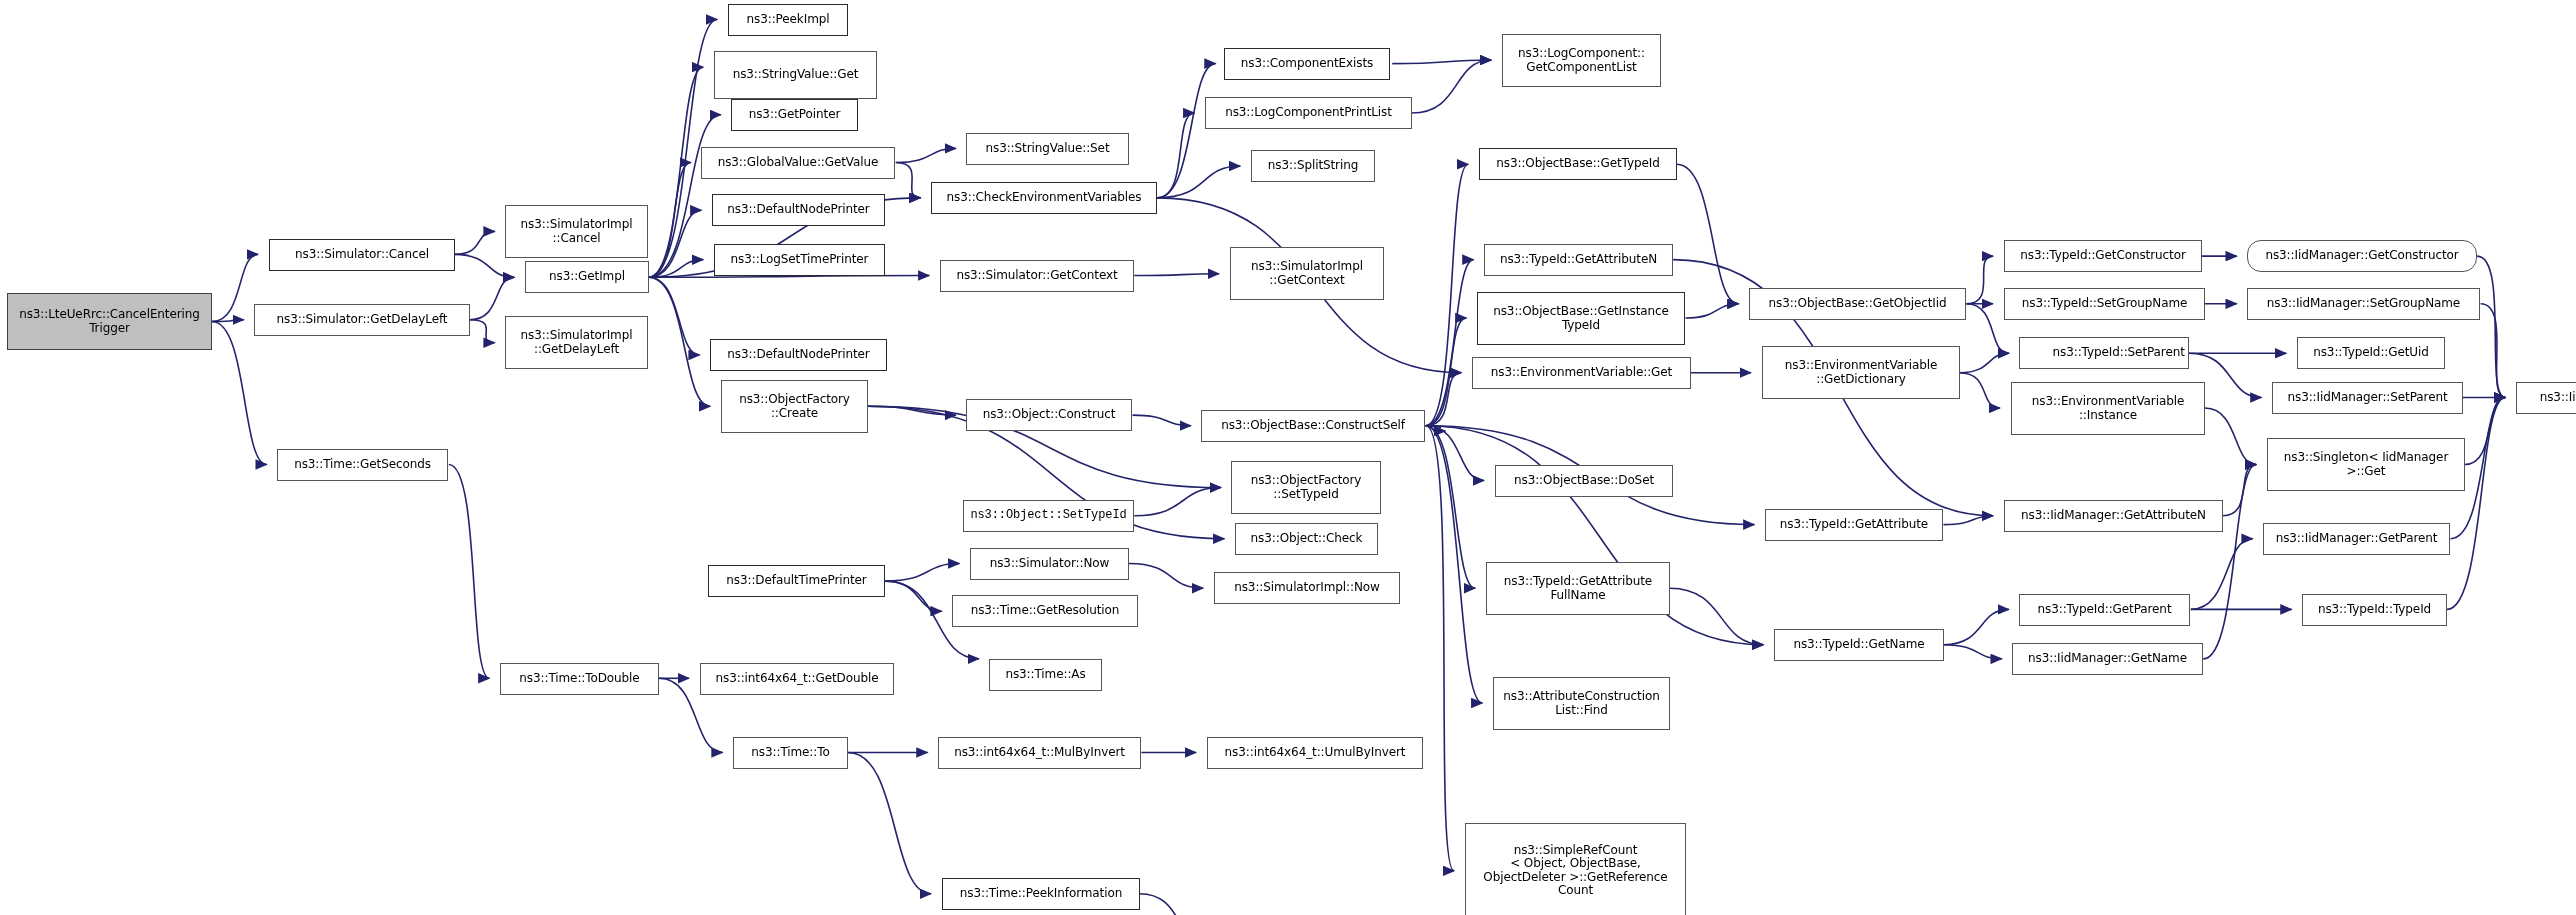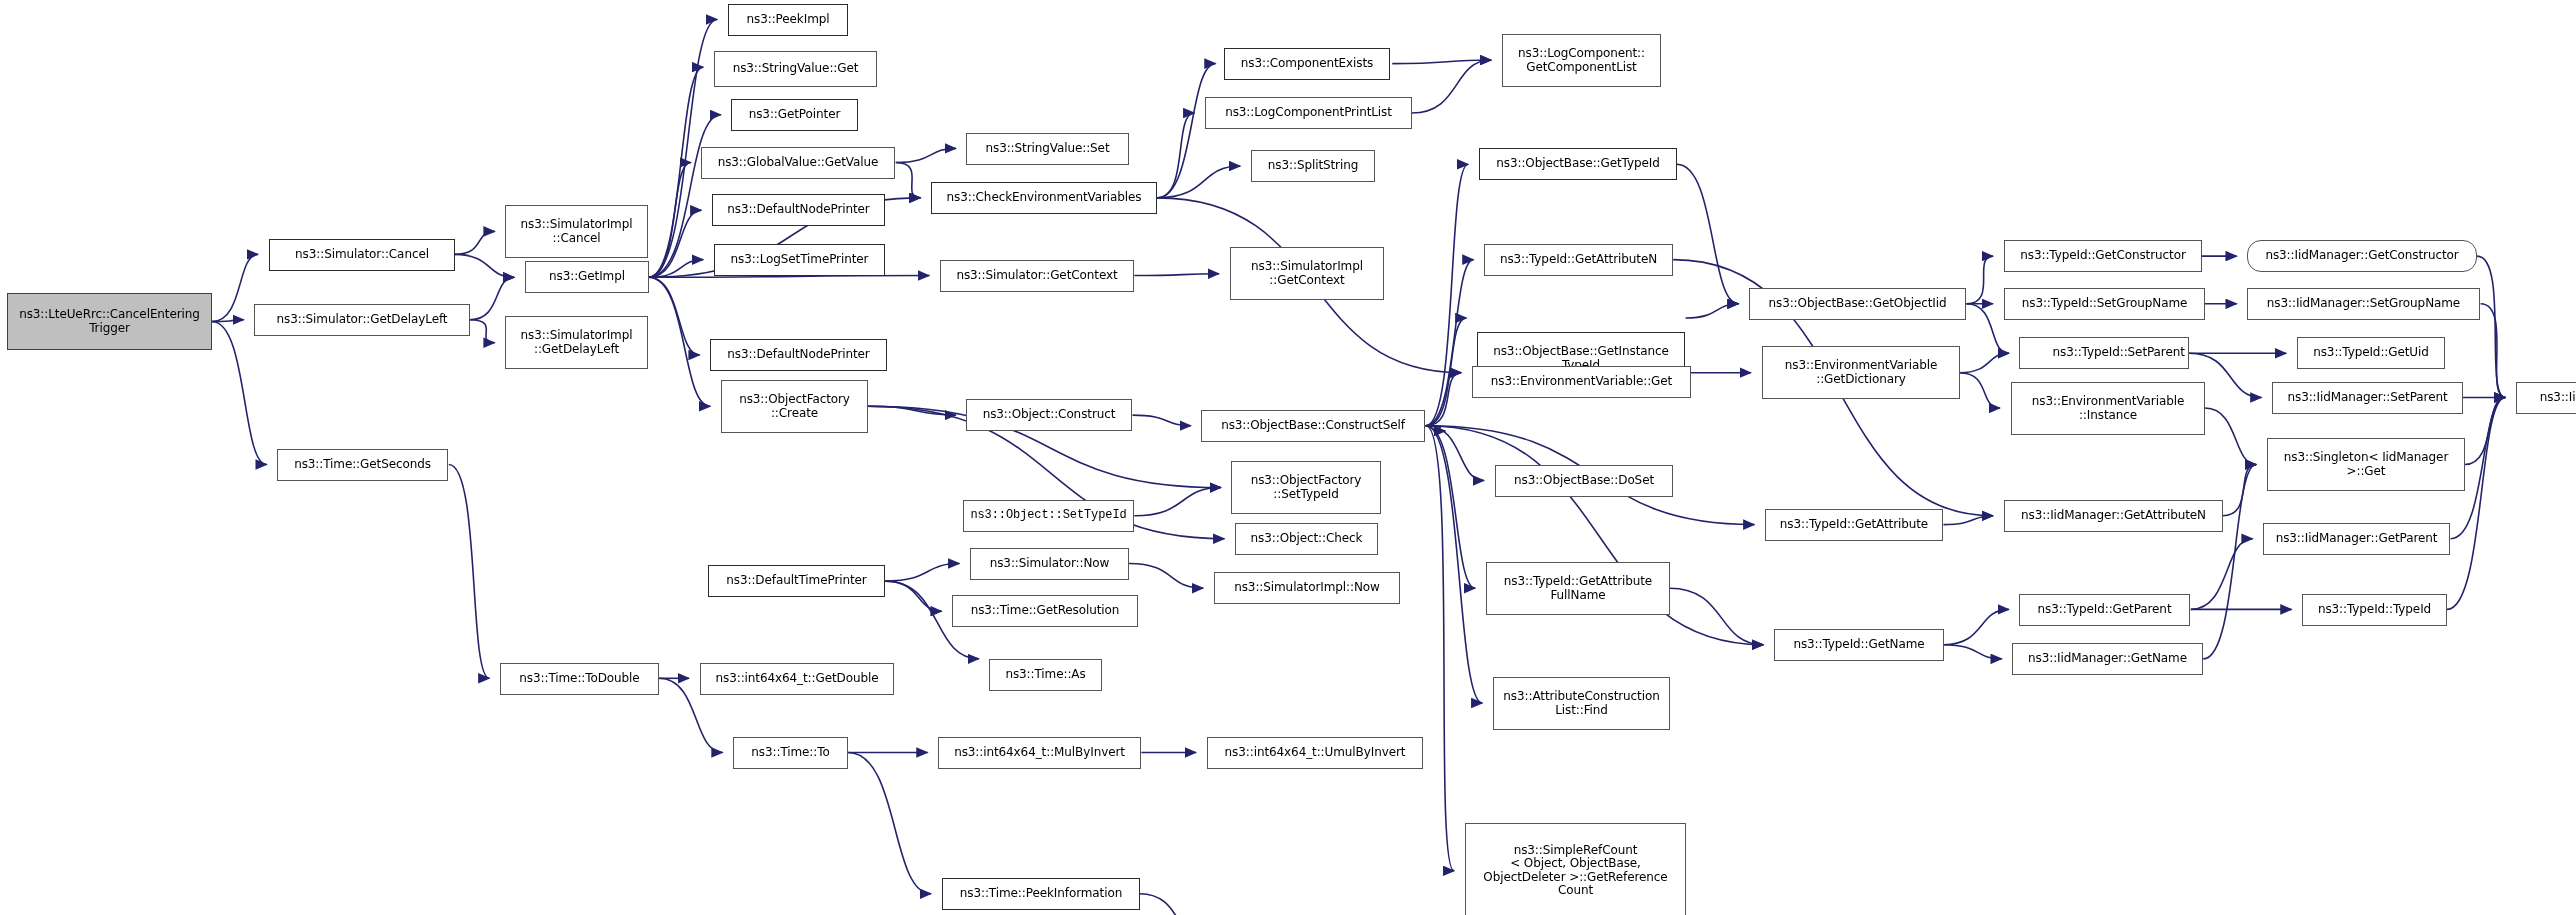--- a/index.html
+++ b/index.html
@@ -138,21 +138,21 @@
 Trigger</div>
     <div class="node" style="left: 269px; top: 239px; width: 186px; height: 32px;">ns3::Simulator::Cancel</div>
     <div class="node thick" style="left: 254px; top: 304px; width: 216px; height: 32px;">ns3::Simulator::GetDelayLeft</div>
     <div class="node thick" style="left: 277px; top: 449px; width: 171px; height: 32px;">ns3::Time::GetSeconds</div>
     <div class="node thick" style="left: 505px; top: 205px; width: 143px; height: 53px;">ns3::SimulatorImpl
 ::Cancel</div>
     <div class="node thick" style="left: 525px; top: 261px; width: 124px; height: 32px;">ns3::GetImpl</div>
     <div class="node thick" style="left: 505px; top: 316px; width: 143px; height: 53px;">ns3::SimulatorImpl
 ::GetDelayLeft</div>
     <div class="node" style="left: 728px; top: 3.5px; width: 120px; height: 32px;">ns3::PeekImpl</div>
-    <div class="node thick" style="left: 714px; top: 51px; width: 163px; height: 36px;">ns3::StringValue::Get</div>
+    <div class="node thick" style="left: 714px; top: 51px; width: 163px; height: 48px;">ns3::StringValue::Get</div>
     <div class="node" style="left: 731px; top: 99px; width: 127px; height: 32px;">ns3::GetPointer</div>
     <div class="node thick" style="left: 701px; top: 147px; width: 194px; height: 32px;">ns3::GlobalValue::GetValue</div>
     <div class="node" style="left: 712px; top: 194px; width: 173px; height: 32px;">ns3::DefaultNodePrinter</div>
     <div class="node" style="left: 714px; top: 244px; width: 171px; height: 32px;">ns3::LogSetTimePrinter</div>
     <div class="node" style="left: 710px; top: 339px; width: 177px; height: 32px;">ns3::DefaultNodePrinter</div>
     <div class="node thick" style="left: 721px; top: 380px; width: 147px; height: 53px;">ns3::ObjectFactory
 ::Create</div>
     <div class="node" style="left: 708px; top: 565px; width: 177px; height: 32px;">ns3::DefaultTimePrinter</div>
     <div class="node thick" style="left: 500px; top: 663px; width: 159px; height: 32px;">ns3::Time::ToDouble</div>
     <div class="node thick" style="left: 733px; top: 737px; width: 115px; height: 32px;">ns3::Time::To</div>
@@ -175,23 +175,23 @@
     <div class="node thick" style="left: 1201px; top: 410px; width: 224px; height: 32px;">ns3::ObjectBase::ConstructSelf</div>
     <div class="node thick" style="left: 1231px; top: 461px; width: 150px; height: 53px;">ns3::ObjectFactory
 ::SetTypeId</div>
     <div class="node thick" style="left: 1235px; top: 523px; width: 143px; height: 32px;">ns3::Object::Check</div>
     <div class="node thick" style="left: 1214px; top: 572px; width: 186px; height: 32px;">ns3::SimulatorImpl::Now</div>
     <div class="node thick" style="left: 1207px; top: 737px; width: 216px; height: 32px;">ns3::int64x64_t::UmulByInvert</div>
     <div class="node thick" style="left: 1502px; top: 34px; width: 159px; height: 53px;">ns3::LogComponent::
 GetComponentList</div>
     <div class="node" style="left: 1479px; top: 148px; width: 198px; height: 32px;">ns3::ObjectBase::GetTypeId</div>
     <div class="node thick" style="left: 1484px; top: 244px; width: 189px; height: 32px;">ns3::TypeId::GetAttributeN</div>
-    <div class="node" style="left: 1477px; top: 292px; width: 208px; height: 53px; margin-top: 40px;">ns3::ObjectBase::GetInstance
+    <div class="node" style="left: 1477px; top: 292px; width: 208px; height: 53px;">ns3::ObjectBase::GetInstance
 TypeId</div>
-    <div class="node thick" style="left: 1472px; top: 366px; width: 219px; height: 32px;">ns3::EnvironmentVariable::Get</div>
+    <div class="node thick" style="left: 1472px; top: 357px; width: 219px; height: 32px;">ns3::EnvironmentVariable::Get</div>
     <div class="node thick" style="left: 1495px; top: 465px; width: 178px; height: 32px;">ns3::ObjectBase::DoSet</div>
     <div class="node thick" style="left: 1486px; top: 562px; width: 184px; height: 53px;">ns3::TypeId::GetAttribute
 FullName</div>
     <div class="node thick" style="left: 1493px; top: 677px; width: 177px; height: 53px;">ns3::AttributeConstruction
 List::Find</div>
     <div class="node thick" style="left: 1465px; top: 823px; width: 221px; height: 95px;">ns3::SimpleRefCount
 &lt; Object, ObjectBase,
 ObjectDeleter &gt;::GetReference
 Count</div>
     <div class="node thick" style="left: 1749px; top: 288px; width: 217px; height: 32px;">ns3::ObjectBase::GetObjectIid</div>

